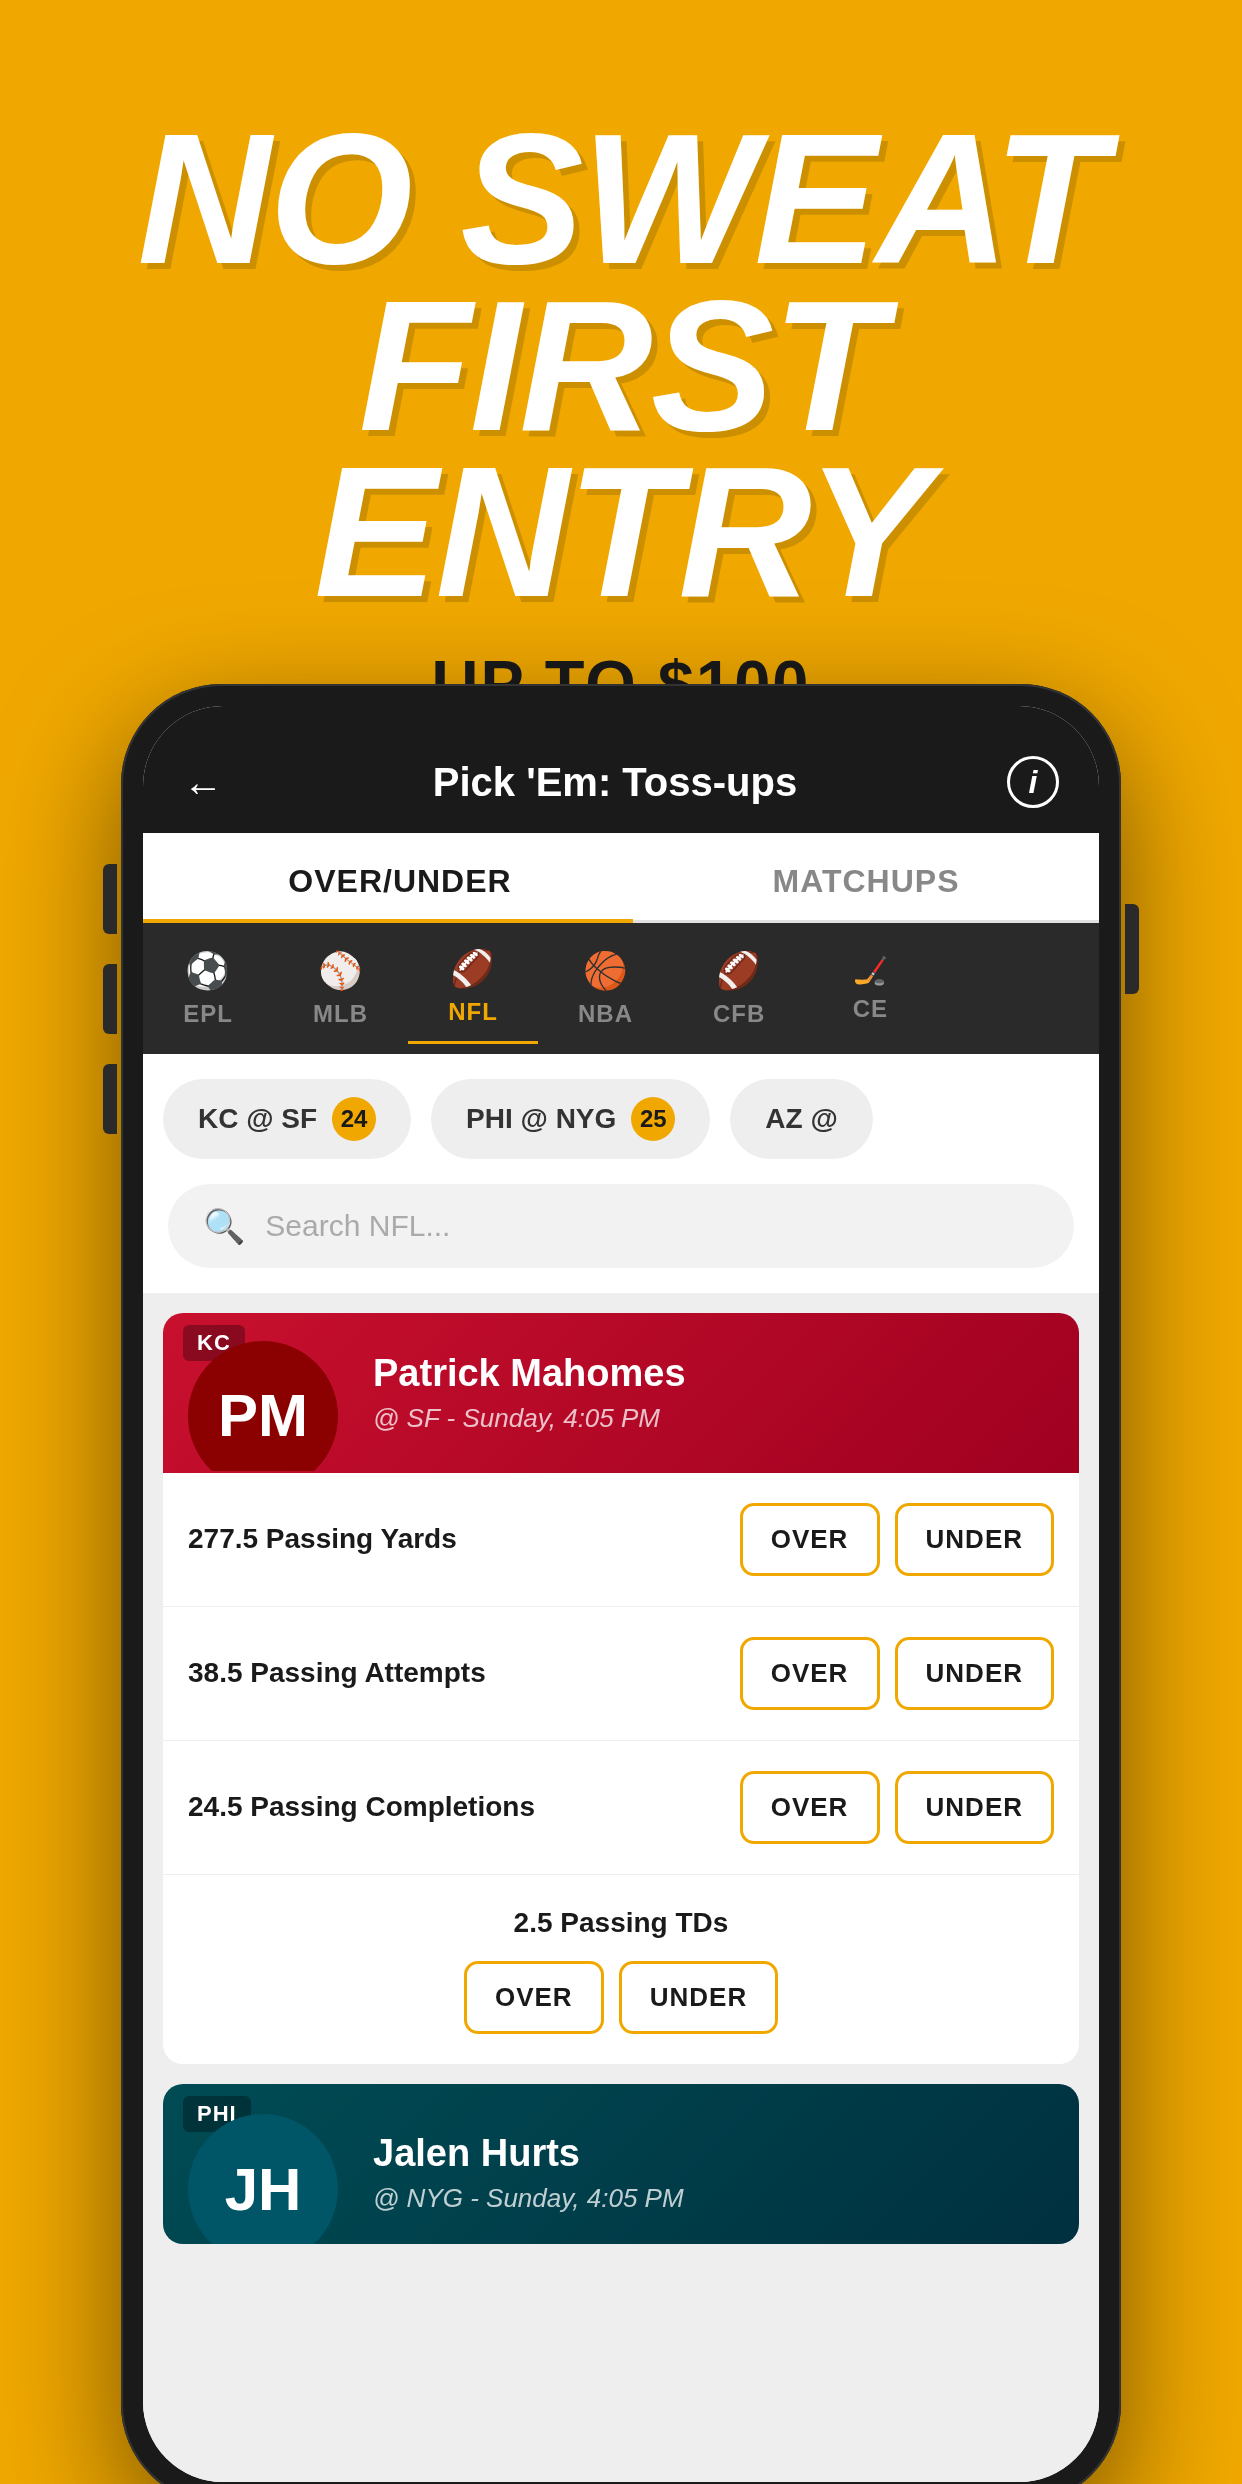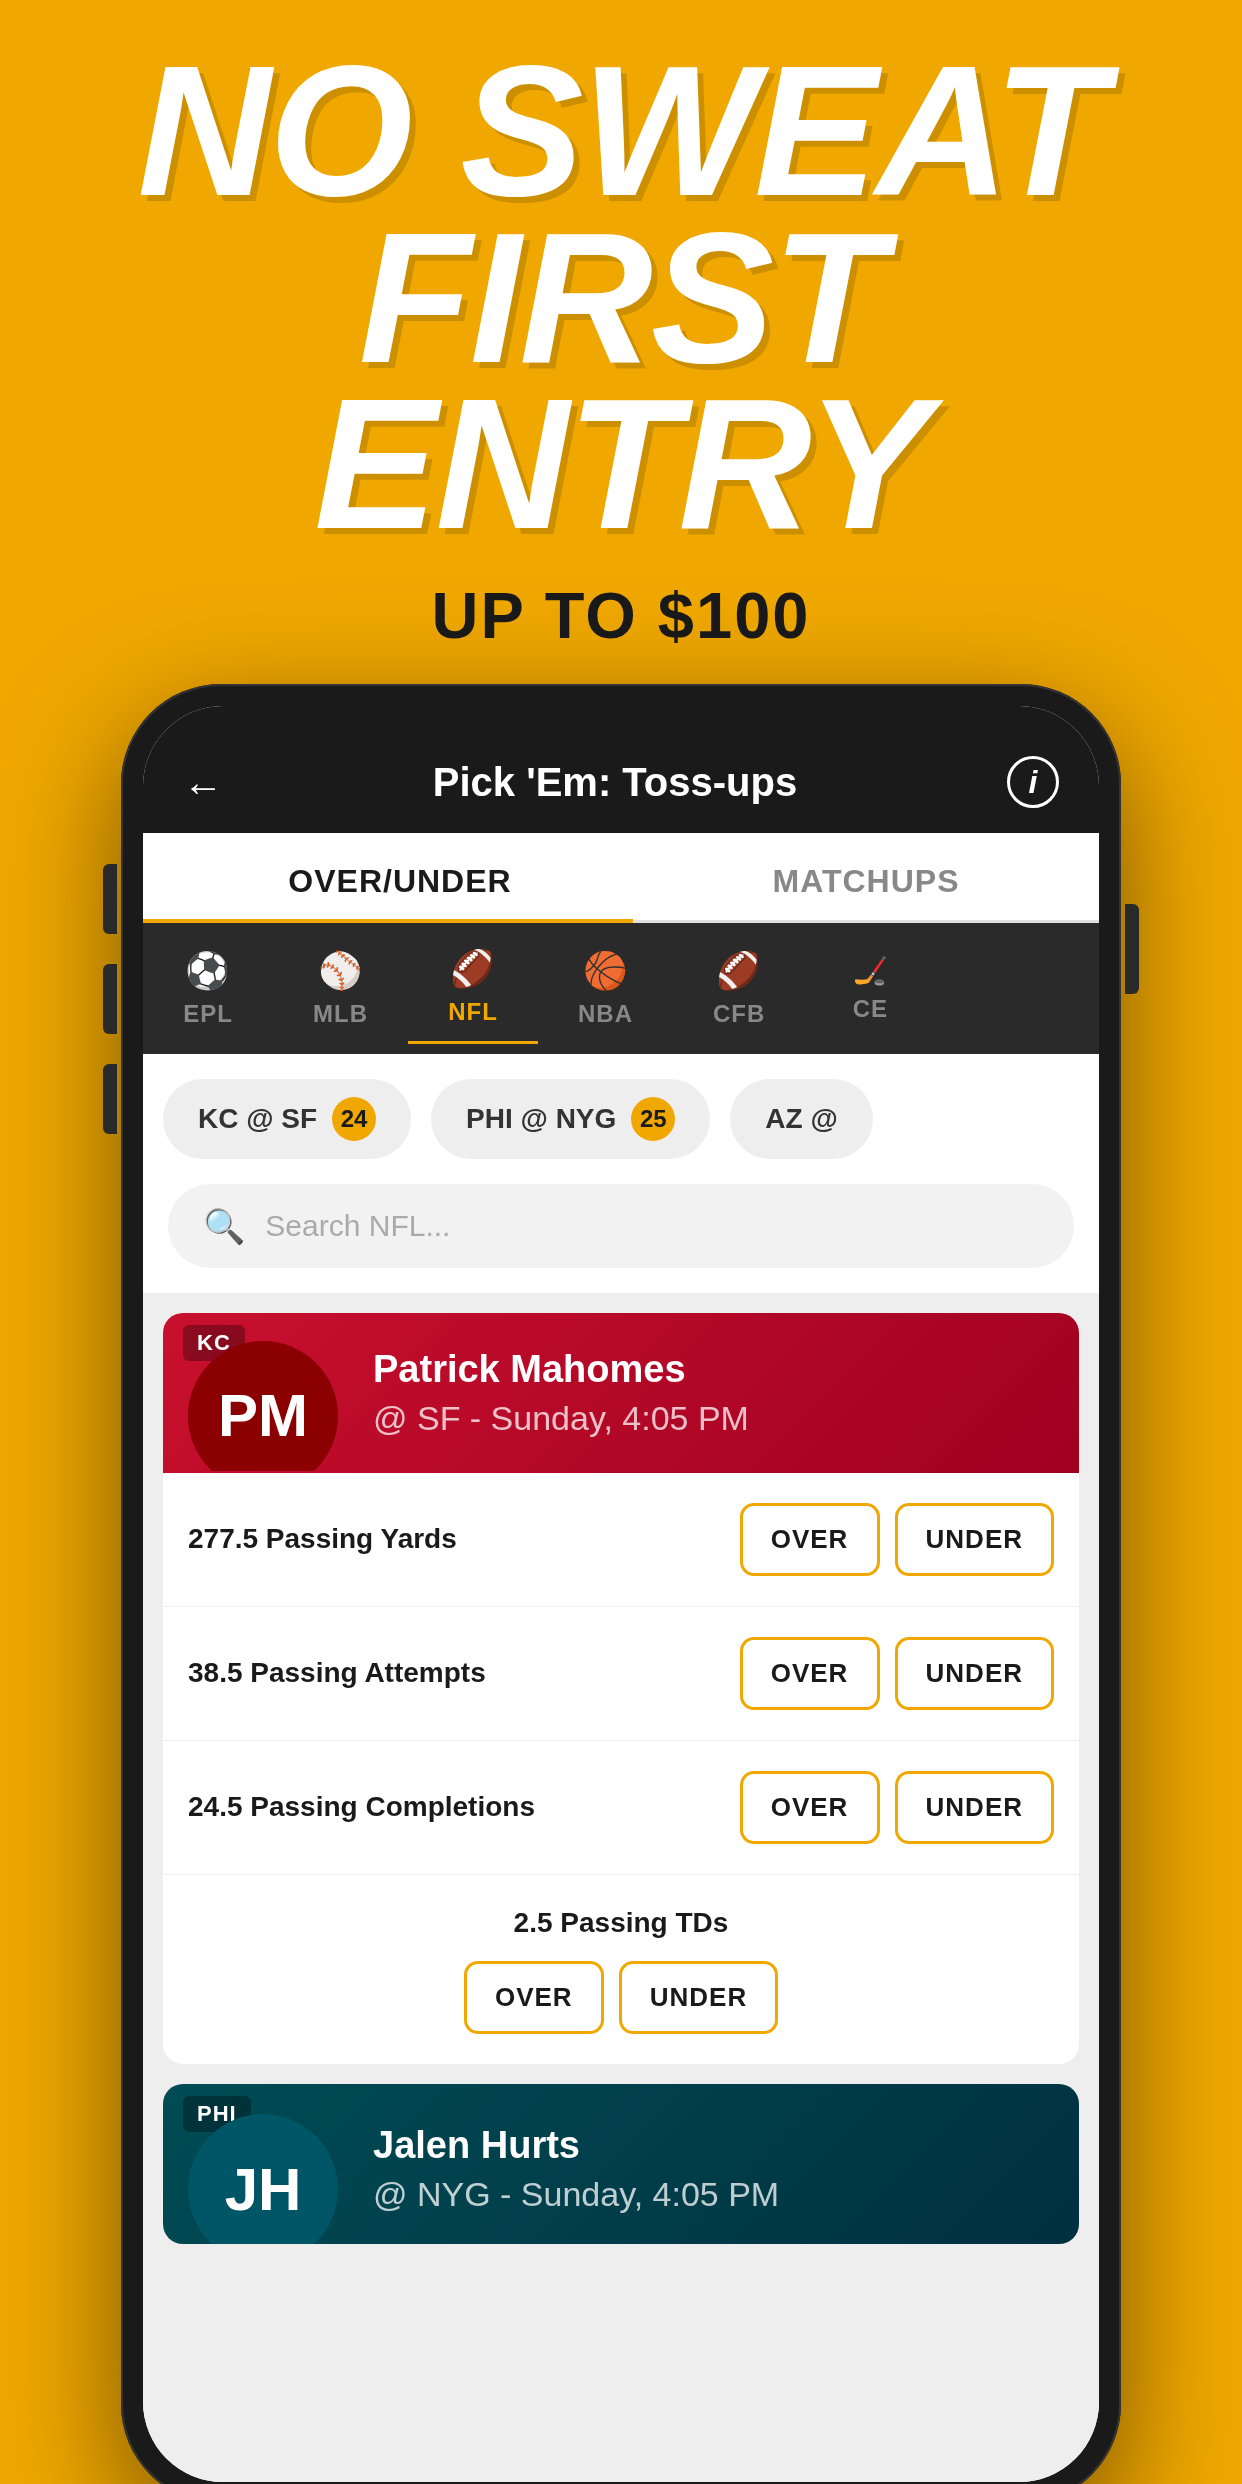--- a/index.html
+++ b/index.html
@@ -9,21 +9,21 @@
       width: 1242px;
       height: 2484px;
       background-color: #F0A800;
       font-family: -apple-system, 'Helvetica Neue', Arial, sans-serif;
       overflow: hidden;
       position: relative;
     }
 
     
     .promo-area {
-      padding: 48px 60px 40px;
+      padding: 116px 60px 40px;
       text-align: center;
     }
 
     .promo-title {
       font-size: 185px;
       font-weight: 900;
       font-style: italic;
       color: #FFFFFF;
       line-height: 0.9;
       text-transform: uppercase;
@@ -335,22 +335,23 @@
     }
 
     .player-name {
       font-size: 38px;
       font-weight: 800;
       color: #FFFFFF;
       margin-bottom: 8px;
     }
 
     .player-game {
-      font-size: 34px;
+      font-size: 26px;
       color: rgba(255,255,255,0.75);
+      font-style: italic;
     }
 
     
     .stat-rows {
       background: #FFFFFF;
     }
 
     .stat-row {
       display: flex;
       align-items: center;

